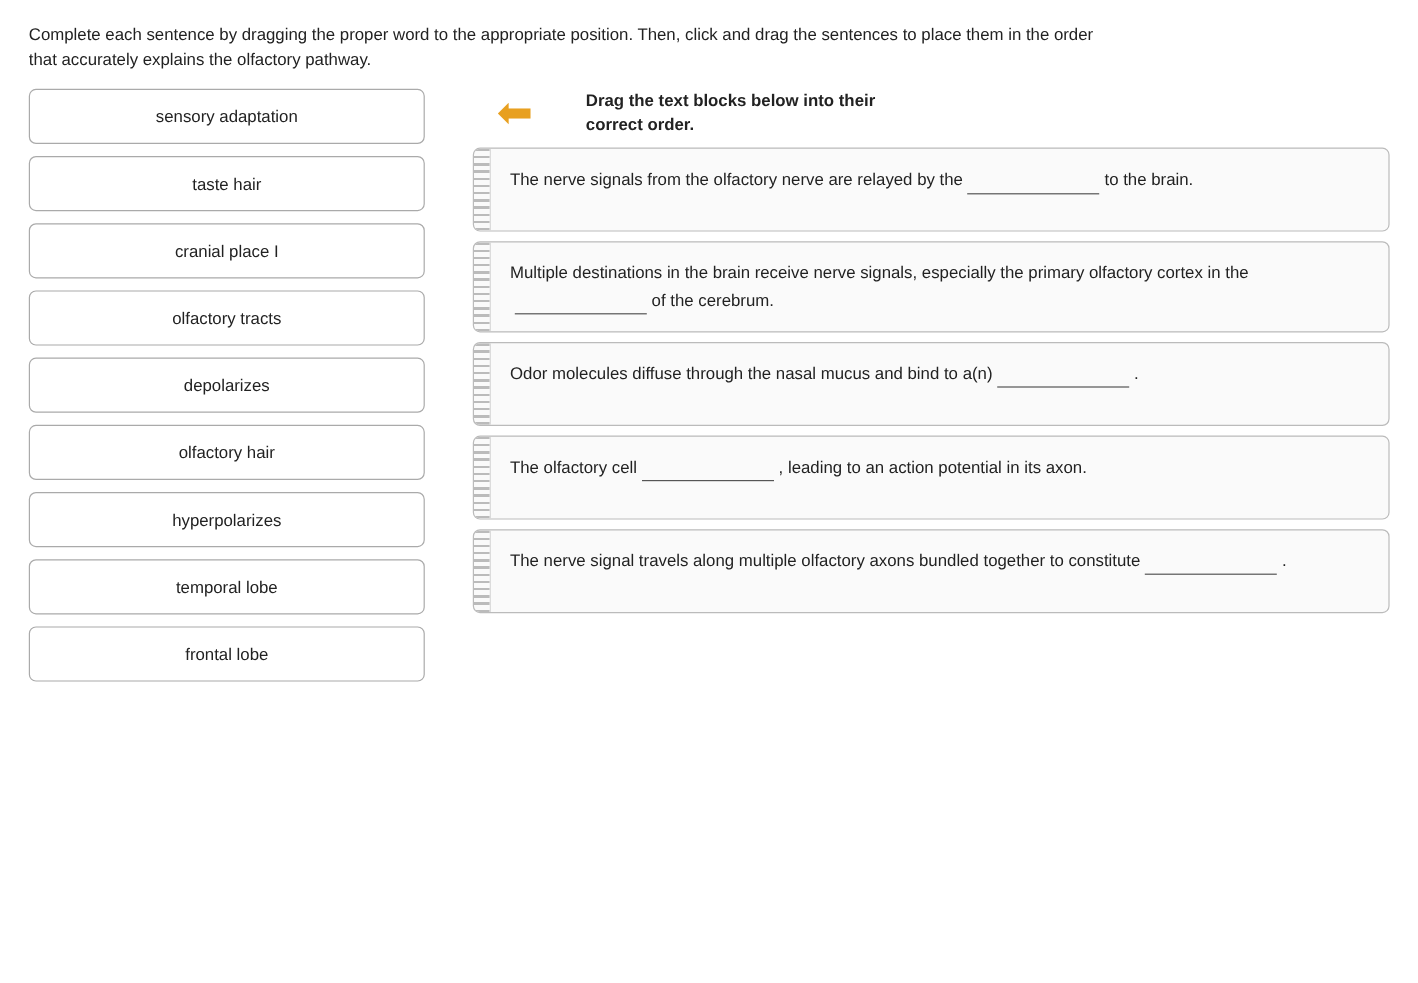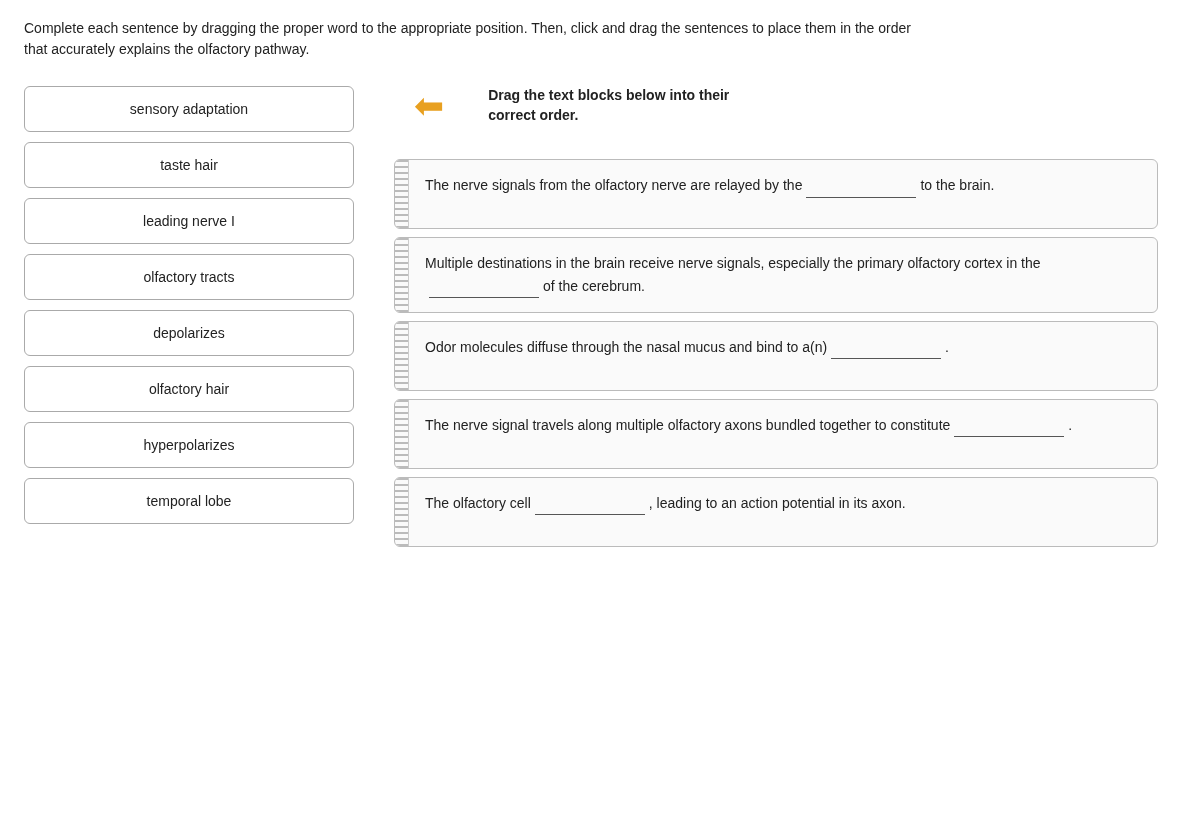--- a/index.html
+++ b/index.html
@@ -8,21 +8,21 @@
       font-size: 14px;
       background: #fff;
       color: #222;
       padding: 18px 24px;
       width: 1182px;
       min-height: 819px;
     }
     .instructions {
       font-size: 14px;
       line-height: 1.5;
-      margin-bottom: 26px;
+      margin-bottom: 14px;
       max-width: 900px;
     }
     .main-layout {
       display: flex;
       flex-direction: row;
       gap: 40px;
       align-items: flex-start;
     }
     .left-column {
       display: flex;
@@ -63,21 +63,20 @@
     .drag-instruction-text {
       font-weight: bold;
       font-size: 14px;
       line-height: 1.4;
       margin-left: 32px;
     }
     .sentences-area {
       display: flex;
       flex-direction: column;
       gap: 8px;
-      margin-top: 24px;
     }
     .sentence-block {
       display: flex;
       flex-direction: row;
       align-items: stretch;
       border: 1.5px solid #bbb;
       border-radius: 6px;
       background: #fafafa;
       min-height: 70px;
     }
@@ -109,26 +108,27 @@
 </head>
 <body>
 
 <p class="instructions">Complete each sentence by dragging the proper word to the appropriate position. Then, click and drag the sentences to place them in the order that accurately explains the olfactory pathway.</p>
 
 <div class="main-layout">
   <div class="left-column">
 
   <div class="drag-word" draggable="true">sensory adaptation</div>
       <div class="drag-word" draggable="true">taste hair</div>
-      <div class="drag-word" draggable="true">leading nerve I</div>
+      <div class="drag-word" draggable="true">cranial place I</div>
       <div class="drag-word" draggable="true">olfactory tracts</div>
       <div class="drag-word" draggable="true">depolarizes</div>
       <div class="drag-word" draggable="true">olfactory hair</div>
       <div class="drag-word" draggable="true">hyperpolarizes</div>
       <div class="drag-word" draggable="true">temporal lobe</div>
+      <div class="drag-word" draggable="true">frontal lobe</div>
     </div>
 
   <div class="right-column">
     <div class="drag-instruction">
       <span class="arrow-icon">⬅</span>
       <div class="drag-instruction-text">
         <span>Drag the text blocks below into their</span><br>
         <span>correct order.</span>
       </div>
     </div>
@@ -141,21 +141,21 @@
         <div class="sentence-block" draggable="true">
           <div class="sentence-drag-handle"></div>
           <div class="sentence-text">Multiple destinations in the brain receive nerve signals, especially the primary olfactory cortex in the<span class="blank">&nbsp;&nbsp;&nbsp;&nbsp;&nbsp;&nbsp;&nbsp;&nbsp;&nbsp;&nbsp;&nbsp;&nbsp;&nbsp;&nbsp;&nbsp;</span>of the cerebrum.</div>
         </div>
         <div class="sentence-block" draggable="true">
           <div class="sentence-drag-handle"></div>
           <div class="sentence-text">Odor molecules diffuse through the nasal mucus and bind to a(n)<span class="blank">&nbsp;&nbsp;&nbsp;&nbsp;&nbsp;&nbsp;&nbsp;&nbsp;&nbsp;&nbsp;&nbsp;&nbsp;&nbsp;&nbsp;&nbsp;</span>.</div>
         </div>
         <div class="sentence-block" draggable="true">
           <div class="sentence-drag-handle"></div>
-          <div class="sentence-text">The nerve signal travels along multiple olfactory axons bundled together to constitute<span class="blank">&nbsp;&nbsp;&nbsp;&nbsp;&nbsp;&nbsp;&nbsp;&nbsp;&nbsp;&nbsp;&nbsp;&nbsp;&nbsp;&nbsp;&nbsp;</span>.</div>
+          <div class="sentence-text">The olfactory cell<span class="blank">&nbsp;&nbsp;&nbsp;&nbsp;&nbsp;&nbsp;&nbsp;&nbsp;&nbsp;&nbsp;&nbsp;&nbsp;&nbsp;&nbsp;&nbsp;</span>, leading to an action potential in its axon.</div>
         </div>
         <div class="sentence-block" draggable="true">
           <div class="sentence-drag-handle"></div>
-          <div class="sentence-text">The olfactory cell<span class="blank">&nbsp;&nbsp;&nbsp;&nbsp;&nbsp;&nbsp;&nbsp;&nbsp;&nbsp;&nbsp;&nbsp;&nbsp;&nbsp;&nbsp;&nbsp;</span>, leading to an action potential in its axon.</div>
+          <div class="sentence-text">The nerve signal travels along multiple olfactory axons bundled together to constitute<span class="blank">&nbsp;&nbsp;&nbsp;&nbsp;&nbsp;&nbsp;&nbsp;&nbsp;&nbsp;&nbsp;&nbsp;&nbsp;&nbsp;&nbsp;&nbsp;</span>.</div>
         </div>
       </div>
   </div>
 </div>
 
 </body></html>

